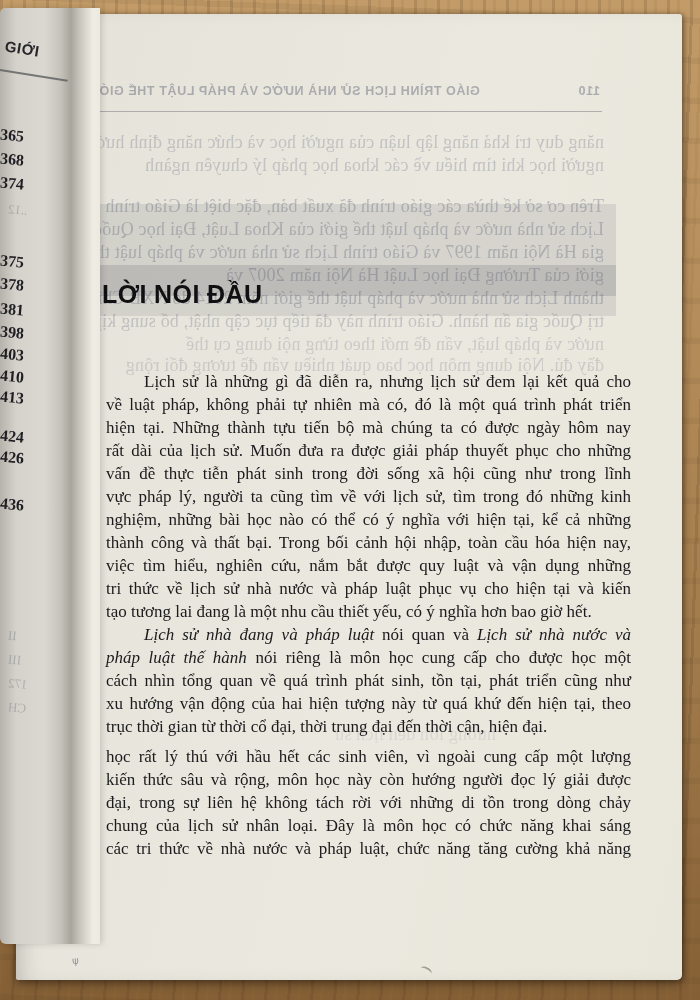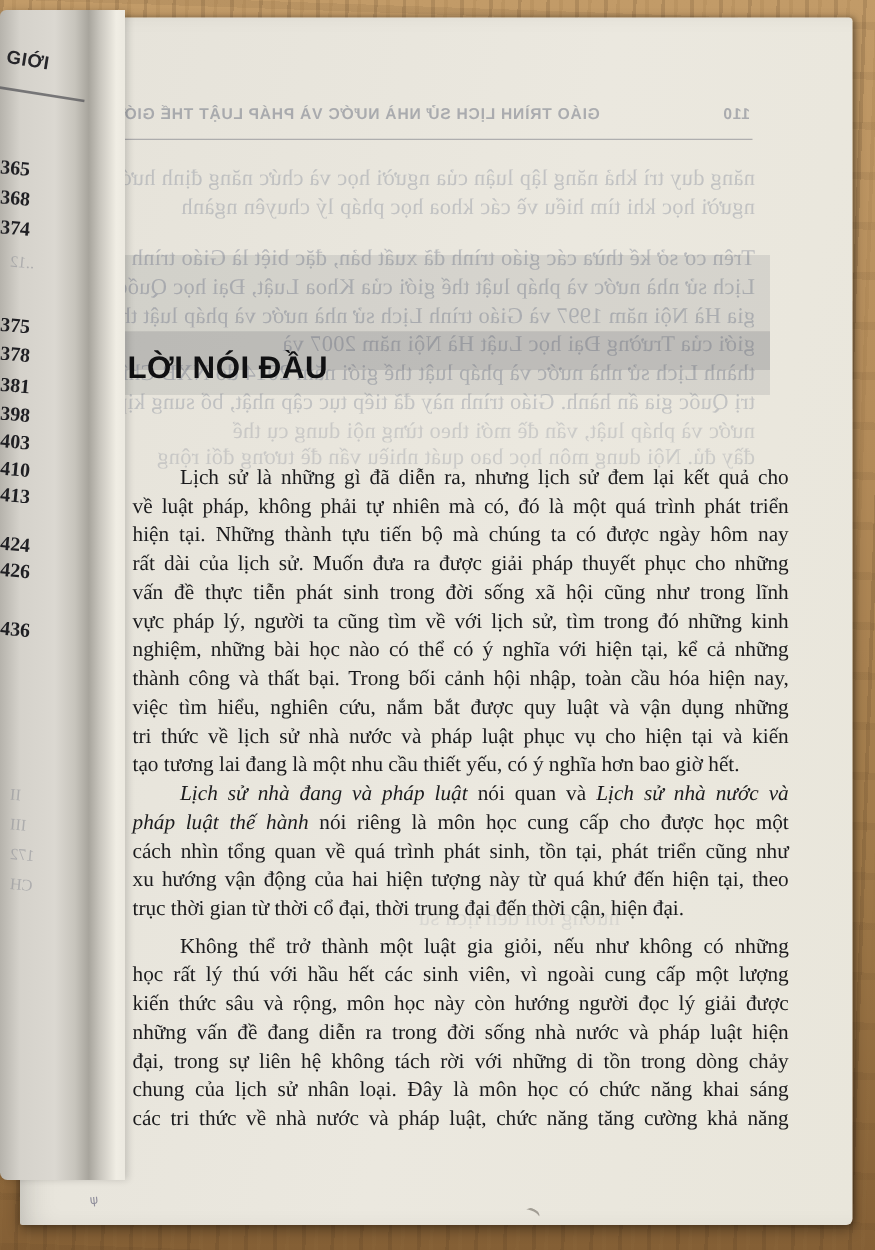--- a/index.html
+++ b/index.html
@@ -154,24 +154,22 @@
           <div class="line lastline">tạo tương lai đang là một nhu cầu thiết yếu, có ý nghĩa hơn bao giờ hết.</div>
         </div>
         <div class="para">
           <div class="line first"><i>Lịch sử nhà đang và pháp luật</i><span> nói quan và </span><i>Lịch sử nhà nước và</i></div>
           <div class="line"><i>pháp luật thế hành</i><span> nói riêng là môn học cung cấp cho được học một</span></div>
           <div class="line">cách nhìn tổng quan về quá trình phát sinh, tồn tại, phát triển cũng như</div>
           <div class="line">xu hướng vận động của hai hiện tượng này từ quá khứ đến hiện tại, theo</div>
           <div class="line lastline">trục thời gian từ thời cổ đại, thời trung đại đến thời cận, hiện đại.</div>
         </div>
         <div class="para gap">
-          <div class="line first">Không thể trở thành một luật gia giỏi, nếu như không có những</div>
           <div class="line">học rất lý thú với hầu hết các sinh viên, vì ngoài cung cấp một lượng</div>
           <div class="line">kiến thức sâu và rộng, môn học này còn hướng người đọc lý giải được</div>
-          <div class="line">những vấn đề đang diễn ra trong đời sống nhà nước và pháp luật hiện</div>
           <div class="line">đại, trong sự liên hệ không tách rời với những di tồn trong dòng chảy</div>
           <div class="line">chung của lịch sử nhân loại. Đây là môn học có chức năng khai sáng</div>
           <div class="line">các tri thức về nhà nước và pháp luật, chức năng tăng cường khả năng</div>
         </div>
       </div>
 
     <div class="bottom-mark">ψ</div>
     <div class="pen-mark"></div>
   </div>
 

